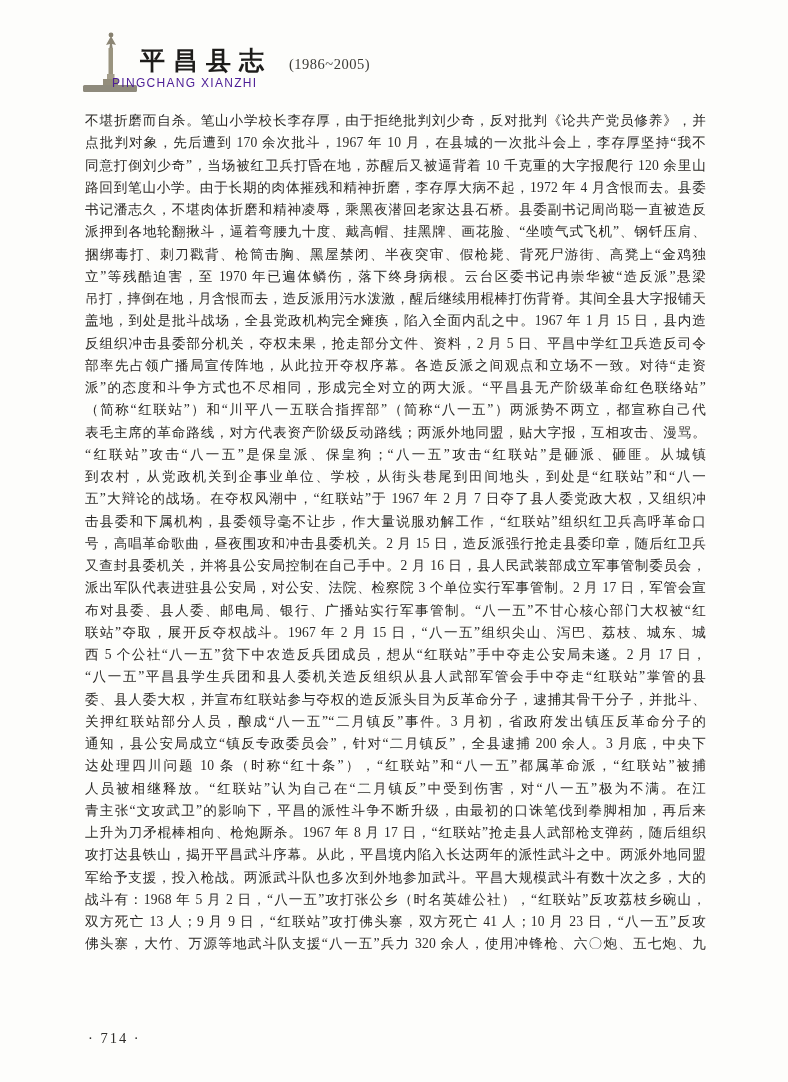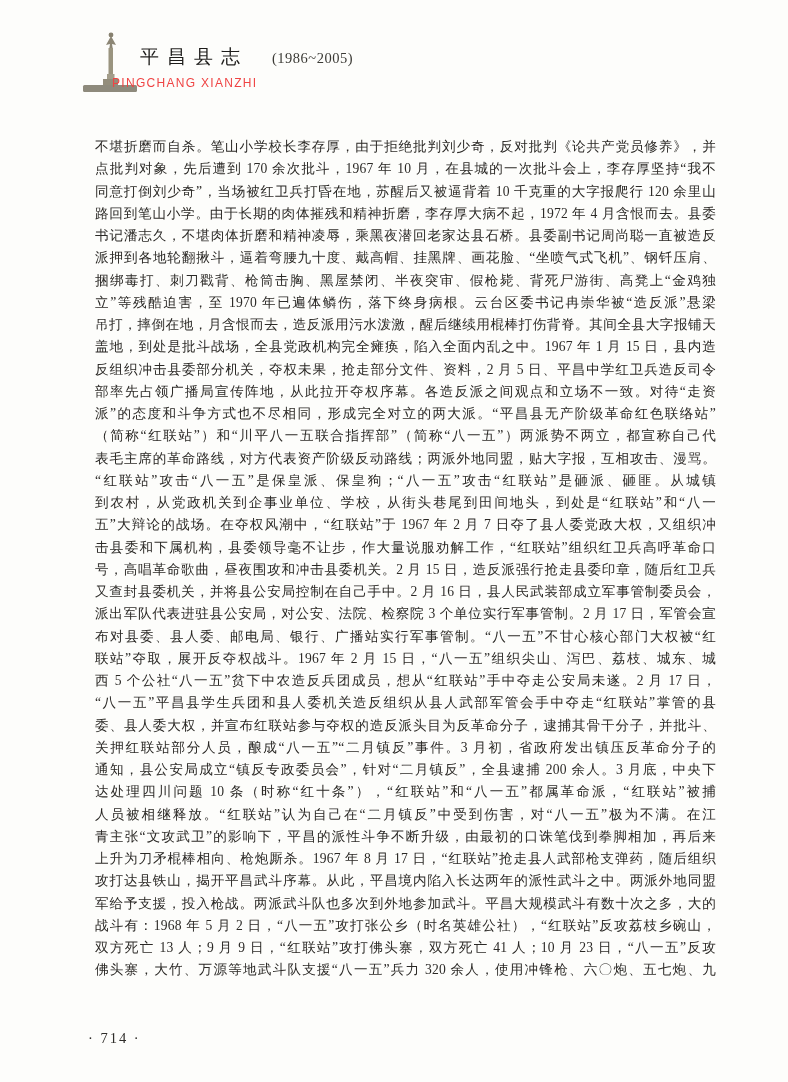--- a/index.html
+++ b/index.html
@@ -11,48 +11,47 @@
     font-family: "Liberation Serif", "DejaVu Serif", serif;
     color: #2e2c29;
     overflow: hidden;
   }
 
   
   .header { position: absolute; left: 82px; top: 28px; width: 340px; height: 72px; }
   .logo { position: absolute; left: 0; top: 2px; width: 56px; height: 66px; }
   .title-row { position: absolute; left: 58px; top: 16px; white-space: nowrap; }
   .title-cn {
-    font-size: 19px;
-    font-weight: 400;
+    font-size: 25px;
+    font-weight: 700;
     letter-spacing: 8px;
     color: #1d1c1a;
   }
   .title-years {
     font-size: 14.5px;
     letter-spacing: 0.5px;
     color: #3b3a35;
-    margin-left: 20px;
+    margin-left: 13px;
   }
   .subtitle {
     position: absolute;
     left: 30px;
     top: 48px;
     font-family: "Liberation Sans", "DejaVu Sans", sans-serif;
     font-size: 12px;
     letter-spacing: 1.3px;
-    color: #ef4444;
+    color: #4c1d95;
   }
 
   
   .body-text {
     position: absolute;
-    left: 95px;
+    left: 85px;
     top: 110px;
     width: 621px;
-    margin-top: 26px;
   }
   .text-line {
     font-size: 13.6px;
     line-height: 22.25px;
     height: 22.25px;
     overflow: hidden;
     text-align: justify;
     text-align-last: justify;
     letter-spacing: 0.2px;
     color: #2b2926;

